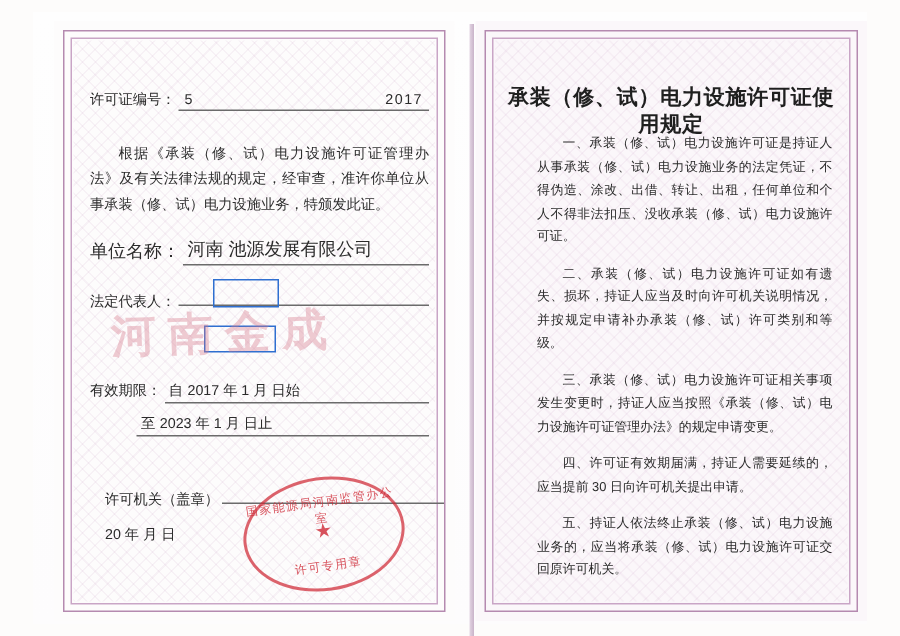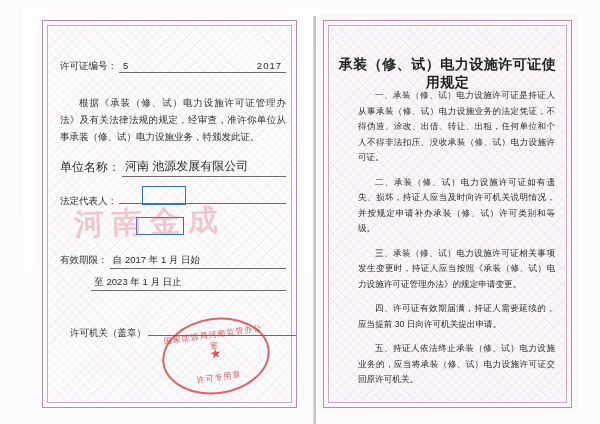--- a/index.html
+++ b/index.html
@@ -219,20 +219,23 @@
               <span class="sub">2023 年    1 月       日止</span>
             </span>
           </div>
         </div>
 
         <div class="issuer">
           <div class="line">
             <span class="lbl">许可机关（盖章）</span>
             <span class="val"></span>
           </div>
+          <div class="dateline">
+            <span>20    年        月            日</span>
+          </div>
         </div>
 
         <div class="blue-box"></div>
         <div class="blue-box2"></div>
 
         <div class="watermark">河南金成</div>
 
         <div class="stamp">
           <div class="top-text">国家能源局河南监管办公室</div>
           <div class="star">★</div>

